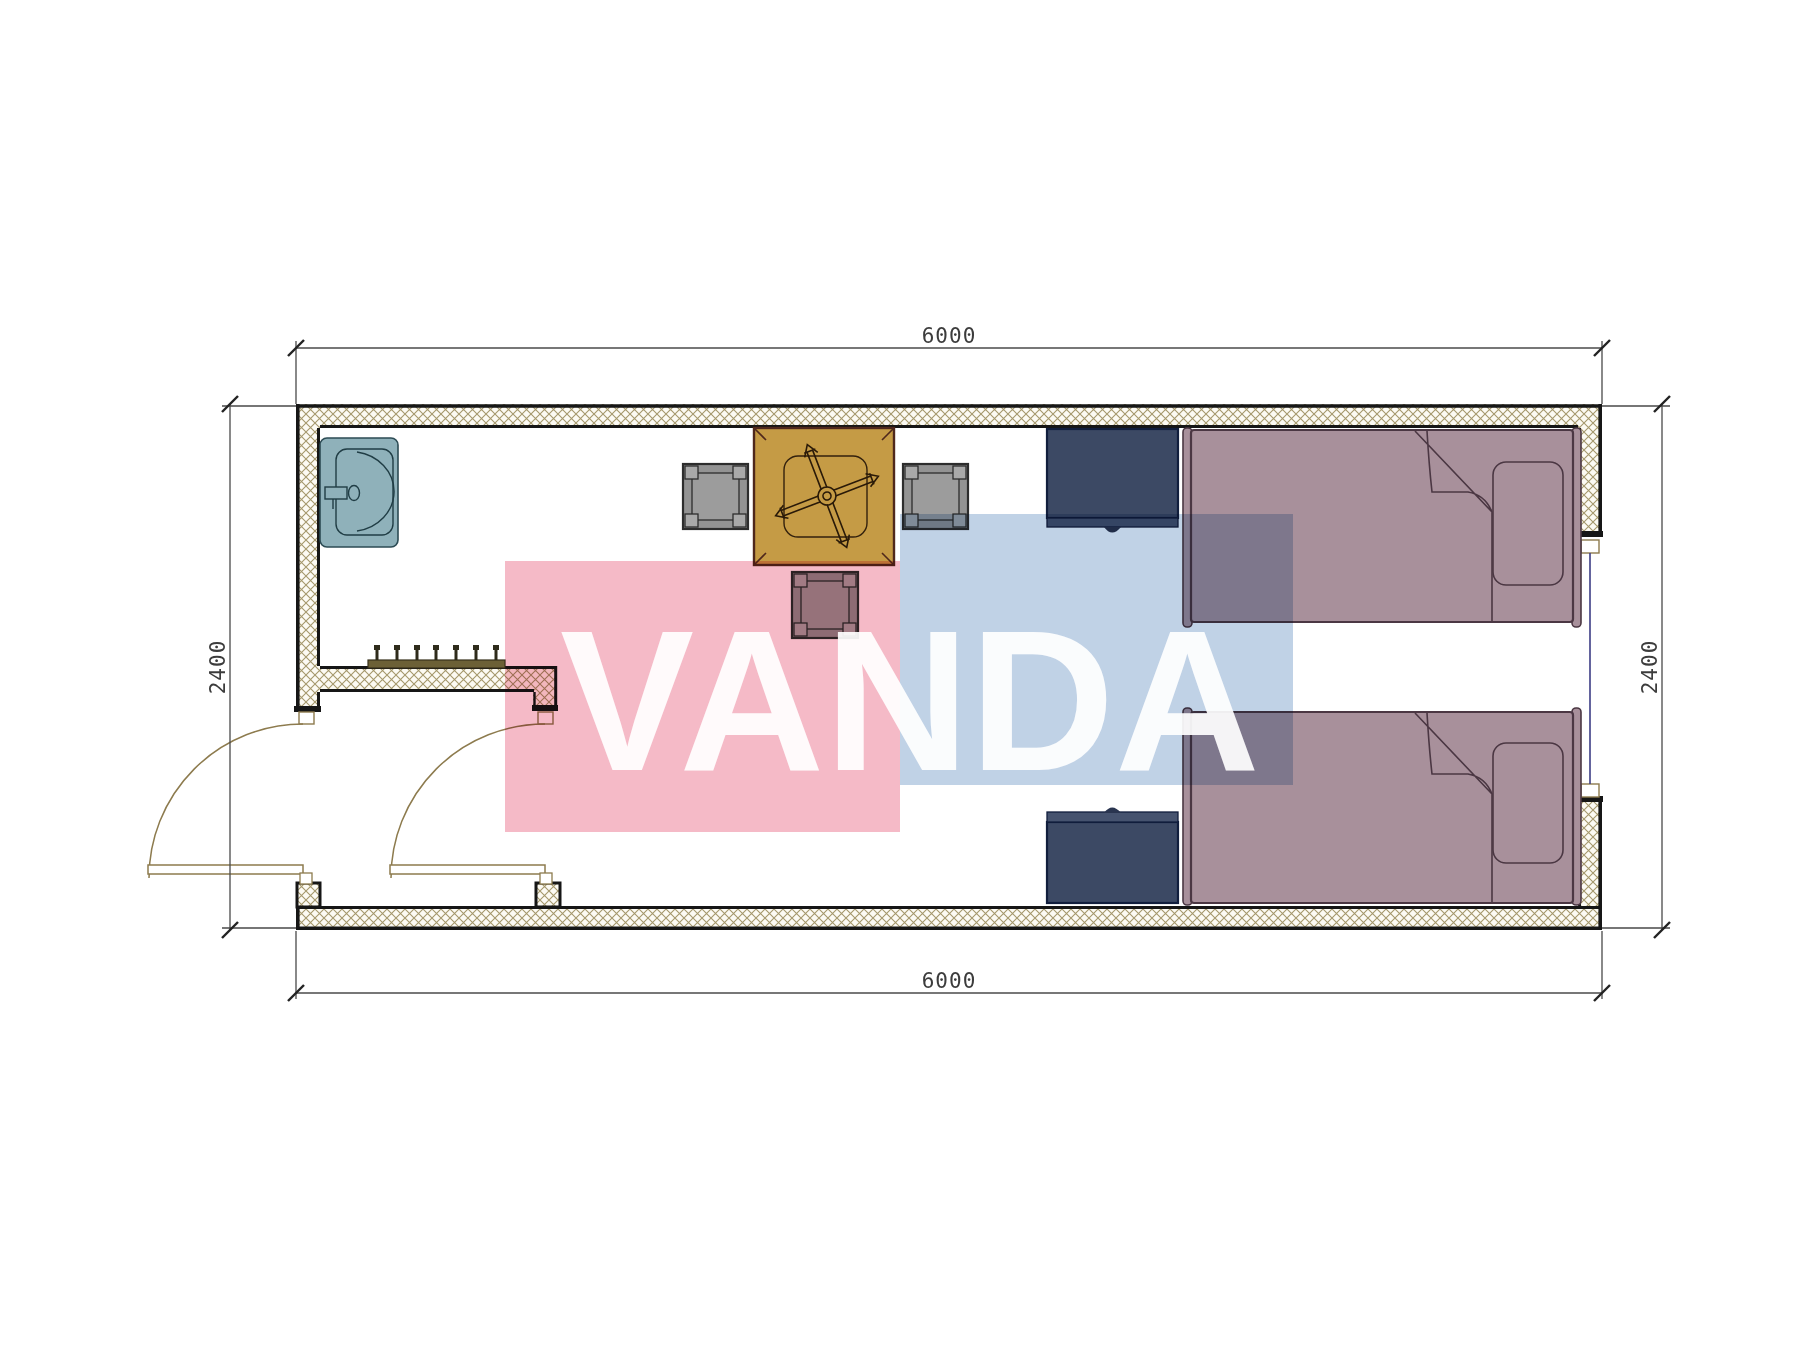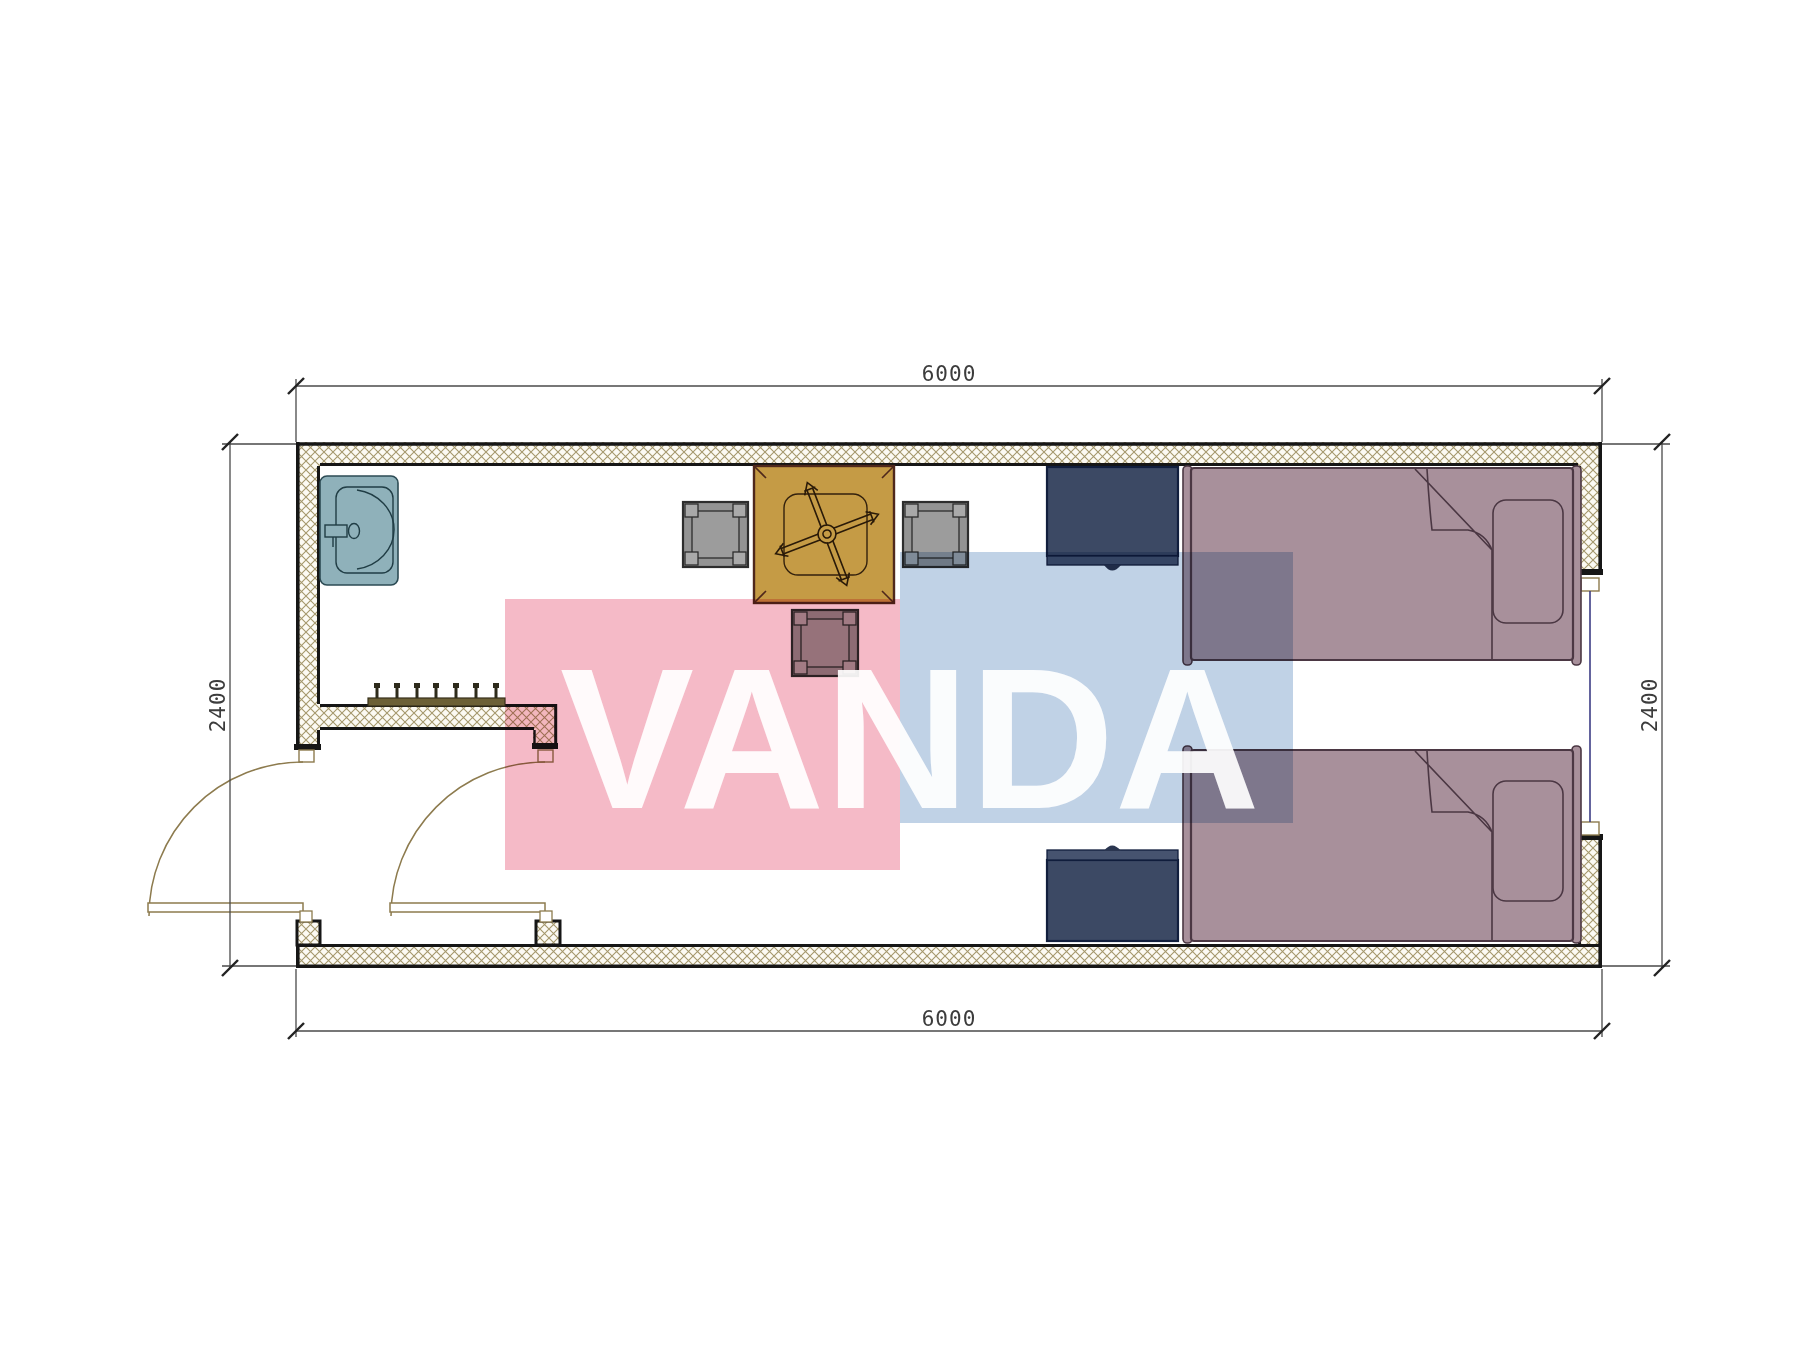--- a/index.html
+++ b/index.html
@@ -1,17 +1,17 @@
 <!DOCTYPE html>
 <html><head>
 <meta charset="utf-8">
 <style>
   html,body{margin:0;padding:0;background:#ffffff;}
   .stage{position:relative;width:1800px;height:1122px;background:#fff;overflow:hidden;
-         font-family:"DejaVu Sans","Liberation Sans",sans-serif;margin-top:38px;}
+         font-family:"DejaVu Sans","Liberation Sans",sans-serif;}
   svg{display:block}
   .dimtext{font-family:"DejaVu Sans Mono","Liberation Mono",monospace;
            font-size:21px;fill:#3c3c3c;letter-spacing:1px;}
   .wm-rect{mix-blend-mode:multiply;}
   .wm-text{font-family:"Liberation Sans","DejaVu Sans",sans-serif;
            font-weight:bold;font-size:200px;fill:rgba(255,255,255,0.92);}
 </style>
 </head>
 <body>
 

